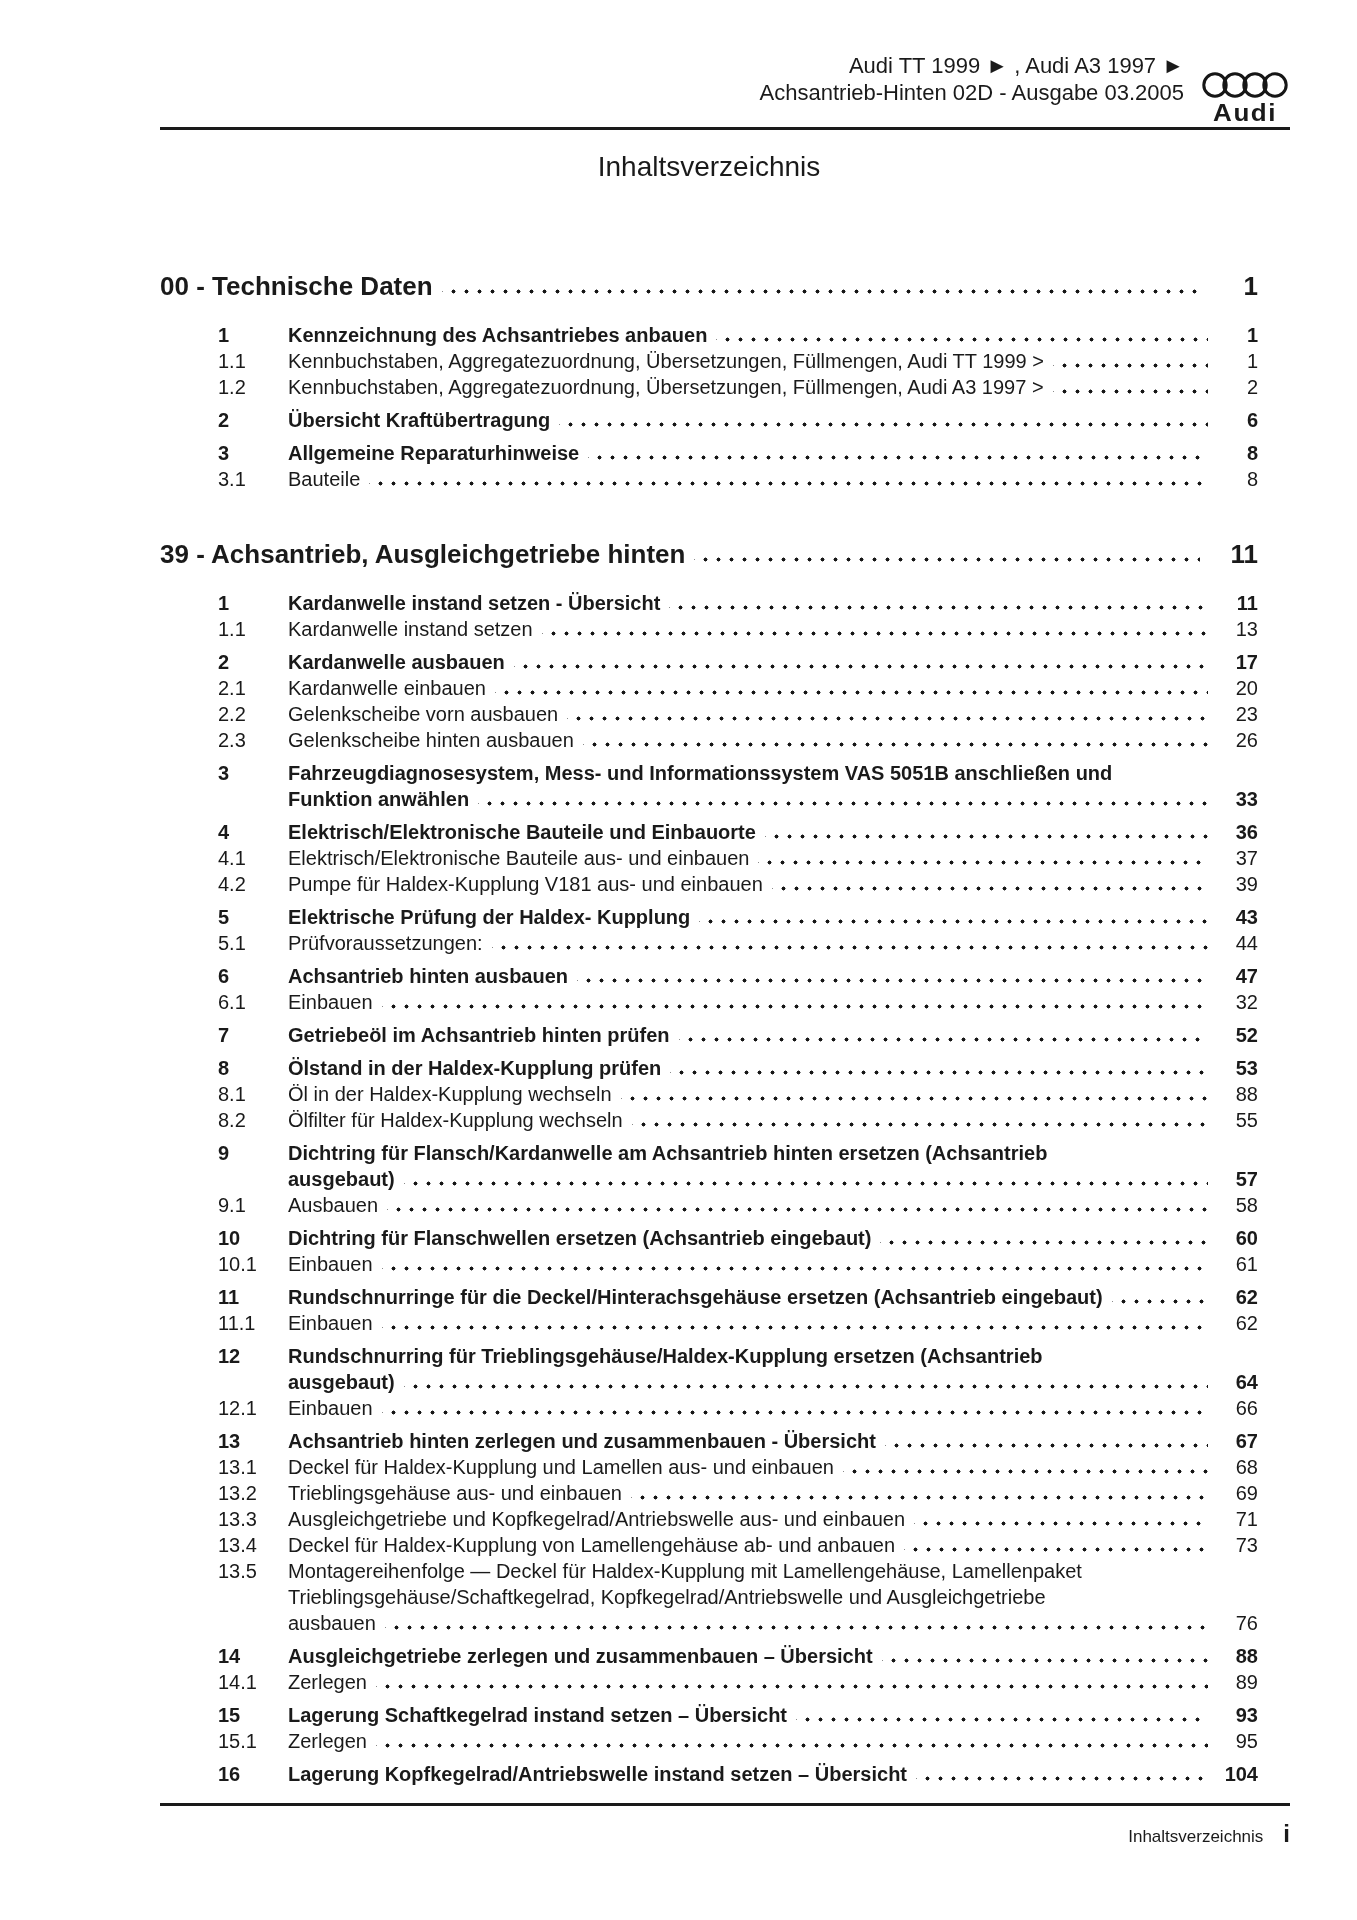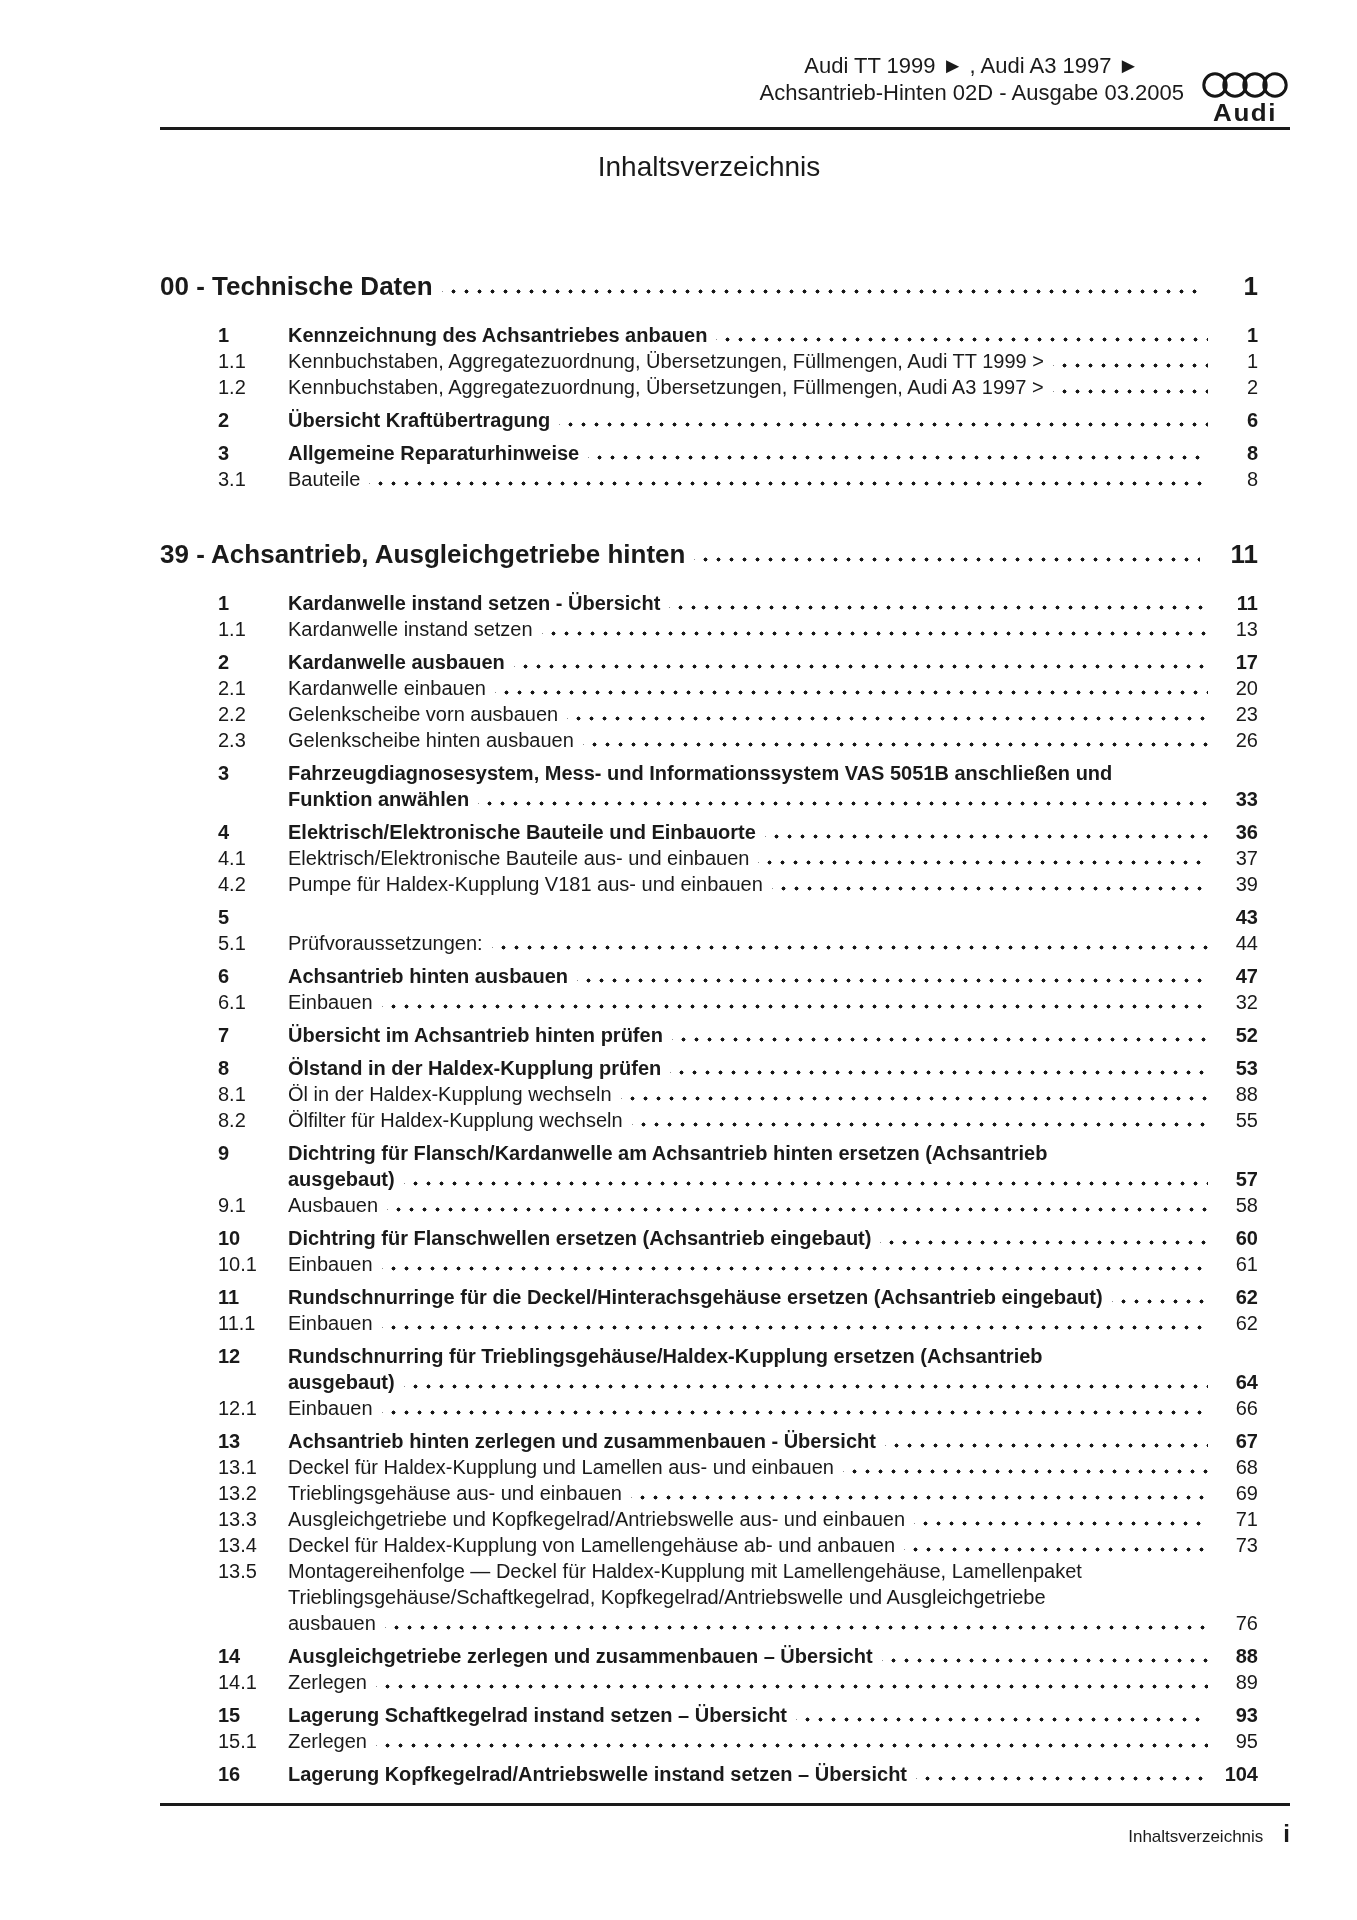--- a/index.html
+++ b/index.html
@@ -16,21 +16,21 @@
     position:relative;
     overflow:hidden;
   }
 
   
   .header{
     position:absolute;top:52px;left:160px;right:67px;
     display:flex;justify-content:flex-end;align-items:flex-start;gap:16px;
   }
   .header-text{
-    text-align:center;
+    text-align:right;
     font-size:22px;line-height:27px;
     white-space:nowrap;
   }
   .logo{
     display:flex;flex-direction:column;align-items:center;
     margin-top:18px;width:90px;
   }
   .logo svg{display:block;}
   .logo-wordmark{
     font-size:26px;line-height:20px;font-weight:800;
@@ -303,20 +303,21 @@
                 <span class="line-text">Pumpe für Haldex-Kupplung V181 aus- und einbauen</span>
                 <span class="dots"></span>
               </div>
             </div>
             <span class="entry-page">39</span>
           </div>
           <div class="entry-row level1">
             <span class="entry-num">5</span>
             <div class="entry-mid">
               <div class="entry-line last">
+                <span class="line-text">Elektrische Prüfung der Haldex- Kupplung</span>
                 <span class="dots"></span>
               </div>
             </div>
             <span class="entry-page">43</span>
           </div>
           <div class="entry-row level2">
             <span class="entry-num">5.1</span>
             <div class="entry-mid">
               <div class="entry-line last">
                 <span class="line-text">Prüfvoraussetzungen:</span>
@@ -342,21 +343,21 @@
                 <span class="line-text">Einbauen</span>
                 <span class="dots"></span>
               </div>
             </div>
             <span class="entry-page">32</span>
           </div>
           <div class="entry-row level1">
             <span class="entry-num">7</span>
             <div class="entry-mid">
               <div class="entry-line last">
-                <span class="line-text">Übersicht im Achsantrieb hinten prüfen</span>
+                <span class="line-text">Getriebeöl im Achsantrieb hinten prüfen</span>
                 <span class="dots"></span>
               </div>
             </div>
             <span class="entry-page">52</span>
           </div>
           <div class="entry-row level1">
             <span class="entry-num">8</span>
             <div class="entry-mid">
               <div class="entry-line last">
                 <span class="line-text">Ölstand in der Haldex-Kupplung prüfen</span>

